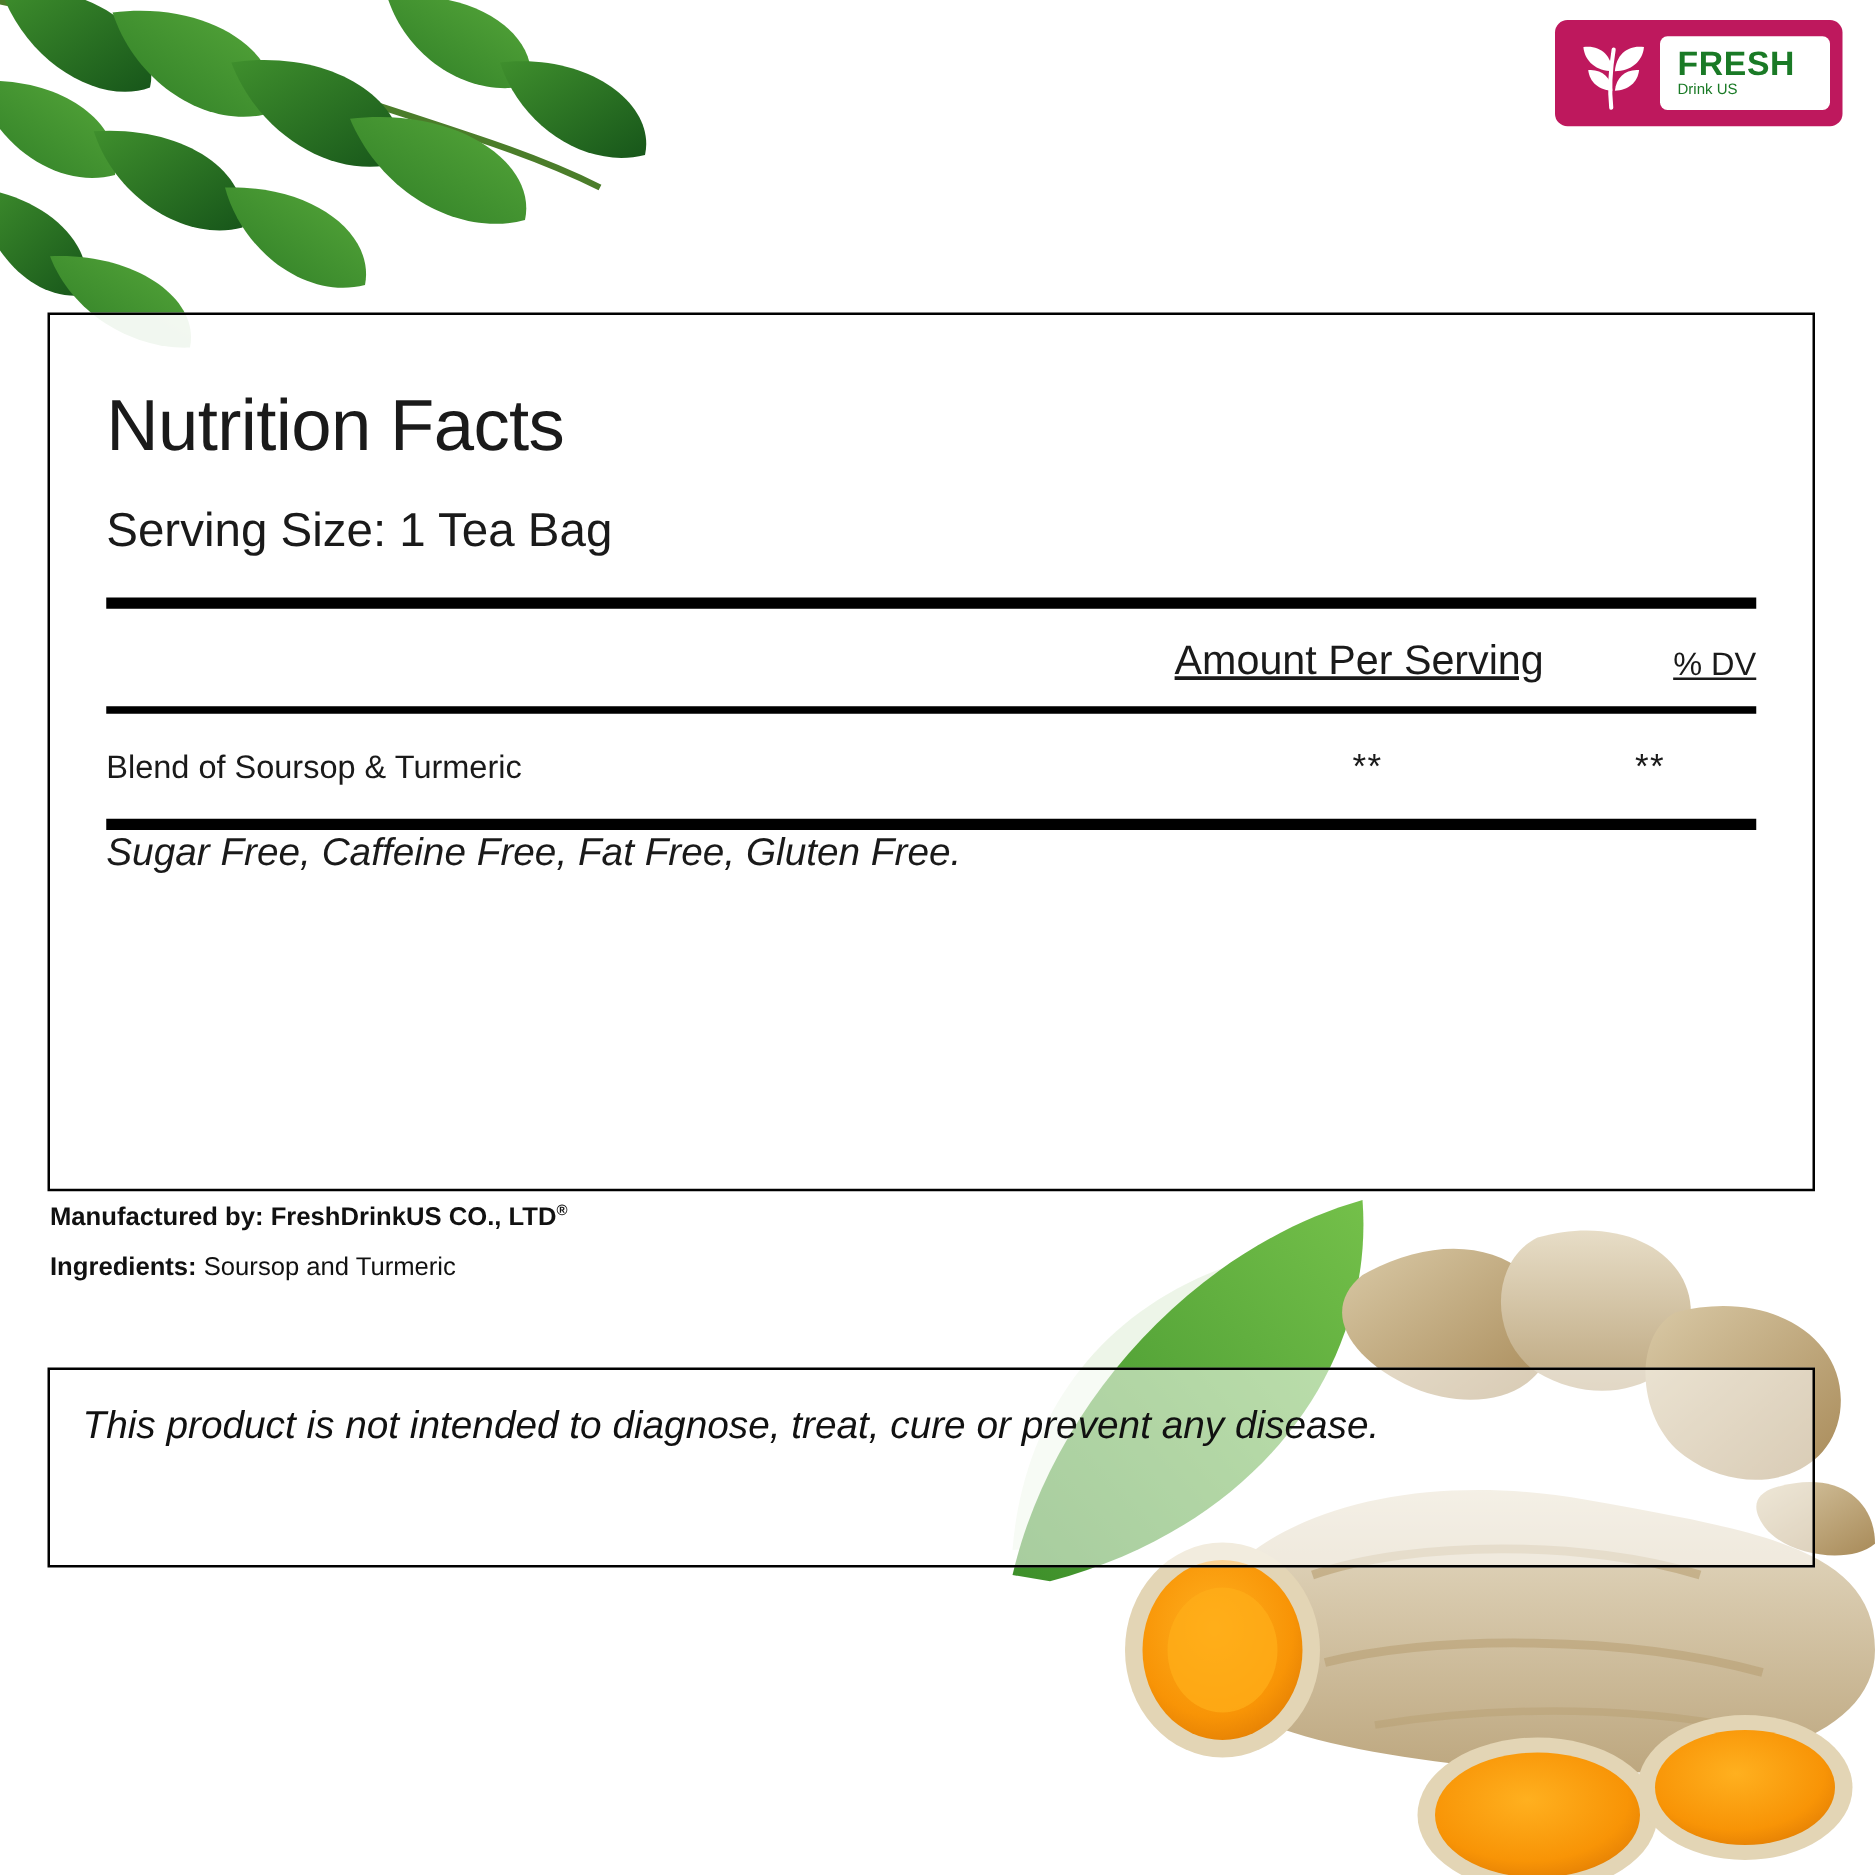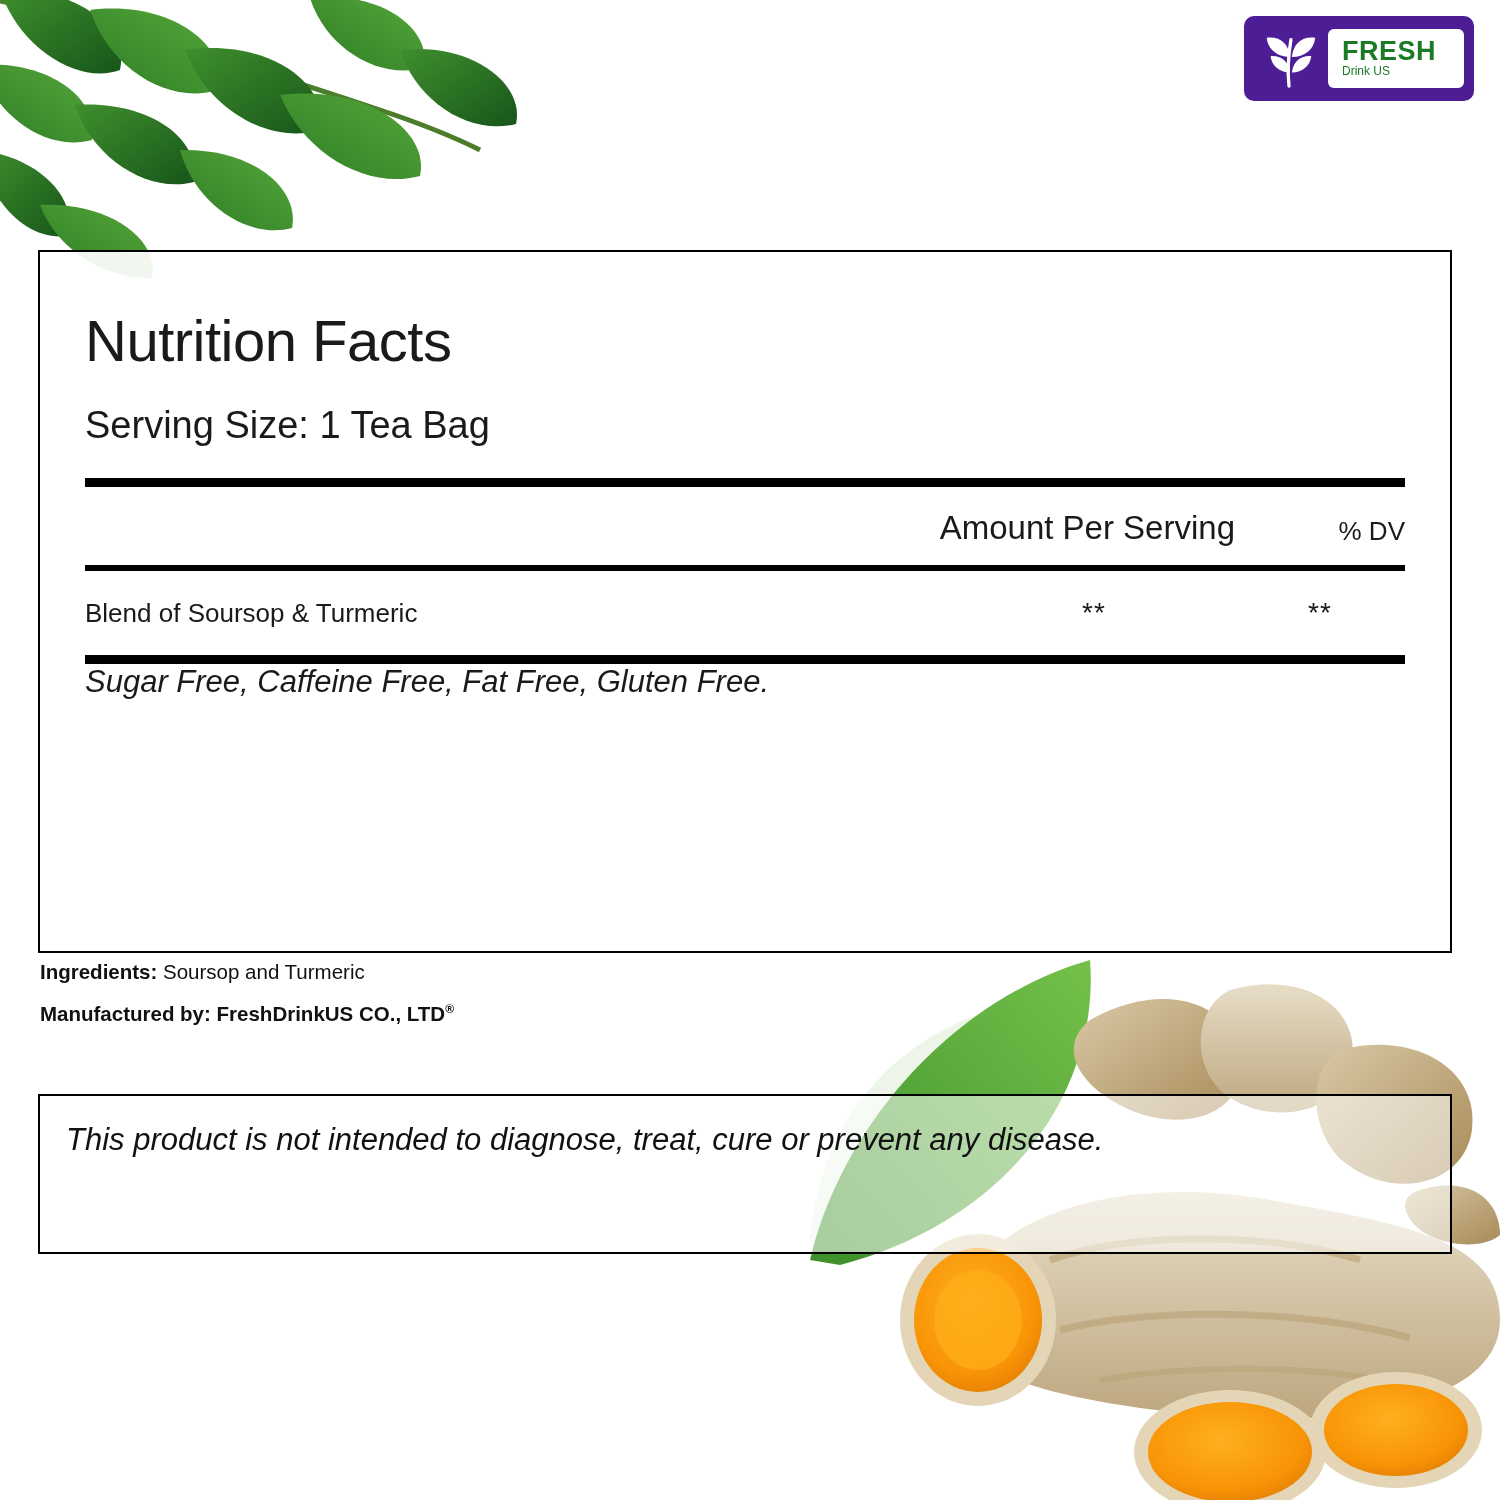--- a/index.html
+++ b/index.html
@@ -48,21 +48,21 @@
   }
 
   
   .brand-badge {
     position: absolute;
     top: 16px;
     right: 26px;
     width: 230px;
     height: 85px;
     border-radius: 10px;
-    background: #4c1d95;
+    background: #be185d;
     display: flex;
     align-items: center;
     padding: 0 10px 0 14px;
     box-sizing: border-box;
   }
   .brand-badge .leaf-mark {
     width: 62px;
     height: 62px;
     flex: 0 0 62px;
   }
@@ -121,20 +121,21 @@
   .rule-mid {
     height: 6px;
     background: #000;
     margin: 0;
   }
   .nf-headrow {
     display: flex;
     align-items: flex-end;
     justify-content: flex-end;
     padding: 22px 0 18px 0;
+    text-decoration: underline;
   }
   .nf-headrow .amount {
     font-size: 33px;
     text-align: right;
   }
   .nf-headrow .dv {
     font-size: 26px;
     width: 170px;
     text-align: right;
   }
@@ -320,22 +321,22 @@
     <span class="val2">**</span>
   </div>
 
   <div class="rule-thick"></div>
 
   <p class="nf-foot-2">Sugar Free, Caffeine Free, Fat Free, Gluten Free.</p>
 </div>
 
 <div class="meta-block">
   <p class="meta-line">
-    <span>Ingredients:</span><span class="light"> Soursop and Turmeric</span>
+    <span>Manufactured by:</span><span> FreshDrinkUS CO., LTD</span><sup>®</sup>
   </p>
   <p class="meta-line">
-    <span>Manufactured by:</span><span> FreshDrinkUS CO., LTD</span><sup>®</sup>
+    <span>Ingredients:</span><span class="light"> Soursop and Turmeric</span>
   </p>
 </div>
 
 <div class="disclaimer">
   <p>This product is not intended to diagnose, treat, cure or prevent any disease.</p>
 </div>
 
 </body></html>

